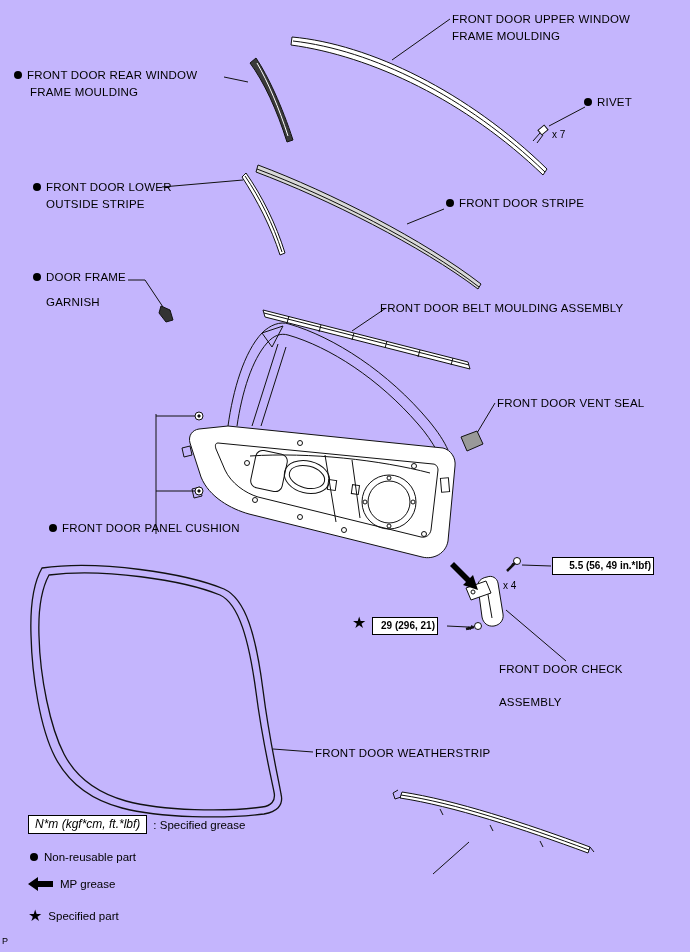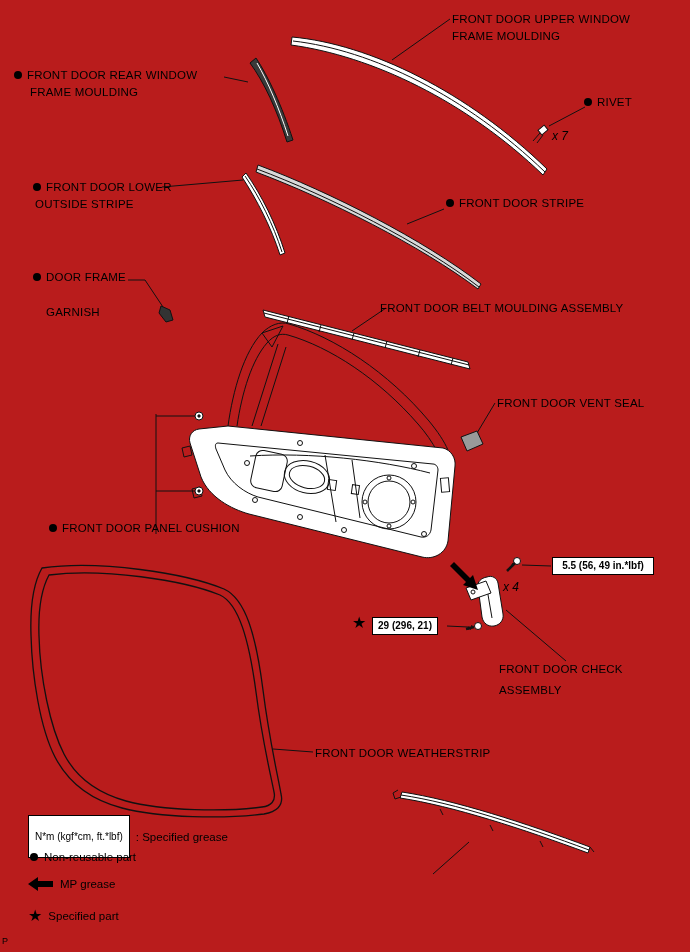--- a/index.html
+++ b/index.html
@@ -1,33 +1,33 @@
 <!DOCTYPE html>
 <html><head>
 <meta charset="utf-8">
 <style>
   html,body{margin:0;padding:0;background:#fff;}
   #stage{
-    position:relative;width:690px;height:952px;background:#b91c1c;
+    position:relative;width:690px;height:952px;background:#c4b5fd;
     font-family:"Liberation Sans",sans-serif;color:#000;overflow:hidden;
   }
   #art{position:absolute;left:0;top:0;}
   .lbl{position:absolute;font-size:11.5px;line-height:13px;white-space:nowrap;letter-spacing:.2px;}
   .bullet{display:inline-block;width:8px;height:8px;background:#000;border-radius:50%;margin-right:5px;}
   .star{font-size:16px;line-height:12px;display:inline-block;}
   .box{
     position:absolute;border:1.4px solid #000;background:#fff;box-sizing:border-box;
-    font-size:10px;font-weight:bold;line-height:12px;text-align:center;padding:2px 2px;white-space:nowrap;
+    font-size:10px;font-weight:bold;line-height:12px;text-align:right;padding:2px 2px;white-space:nowrap;
   }
   .legendbox{
     display:inline-block;border:1.4px solid #000;background:#fff;box-sizing:border-box;
-    font-size:10px;font-weight:normal;line-height:13px;padding:14px 6px;white-space:nowrap;
+    font-size:12px;font-weight:normal;line-height:13px;padding:2px 6px;white-space:nowrap;font-style:italic;
   }
   .legend-row{position:absolute;display:flex;align-items:center;gap:6px;font-size:11.5px;white-space:nowrap;}
-  .qty{position:absolute;font-size:12px;white-space:nowrap;font-style:italic;}
+  .qty{position:absolute;font-size:10px;white-space:nowrap;}
   .corner{position:absolute;font-size:9px;}
 </style>
 </head>
 <body>
 
 <div id="stage">
 
   <svg id="art" width="690" height="952" viewBox="0 0 690 952">
     <g stroke="#111" stroke-width="1" fill="none">
 
@@ -189,49 +189,49 @@
     <div style="margin-top:4px;margin-left:16px">FRAME MOULDING</div>
   </div>
 
   <div class="lbl" style="left:584px;top:96px">
     <span class="bullet"></span><span>RIVET</span>
   </div>
   <div class="qty" style="left:552px;top:129px">x 7</div>
 
   <div class="lbl" style="left:33px;top:181px">
     <div><span class="bullet"></span><span>FRONT DOOR LOWER</span></div>
-    <div style="margin-top:4px;margin-left:2px">OUTSIDE STRIPE</div>
+    <div style="margin-top:4px;margin-left:13px">OUTSIDE STRIPE</div>
   </div>
 
   <div class="lbl" style="left:446px;top:197px">
     <span class="bullet"></span><span>FRONT DOOR STRIPE</span>
   </div>
 
   <div class="lbl" style="left:33px;top:271px">
     <div><span class="bullet"></span><span>DOOR FRAME</span></div>
-    <div style="margin-top:22px;margin-left:13px">GARNISH</div>
+    <div style="margin-top:12px;margin-left:13px">GARNISH</div>
   </div>
 
   <div class="lbl" style="left:380px;top:302px">FRONT DOOR BELT MOULDING ASSEMBLY</div>
 
   <div class="lbl" style="left:497px;top:397px">FRONT DOOR VENT SEAL</div>
 
   <div class="lbl" style="left:49px;top:522px">
     <span class="bullet"></span><span>FRONT DOOR PANEL CUSHION</span>
   </div>
 
   <div class="box" style="left:552px;top:557px;width:102px">5.5 (56, 49 in.*lbf)</div>
   <div class="qty" style="left:503px;top:580px">x 4</div>
 
   <div class="lbl" style="left:352px;top:617px"><span class="star">★</span></div>
   <div class="box" style="left:372px;top:617px;width:66px">29 (296, 21)</div>
 
   <div class="lbl" style="left:499px;top:663px">
     <div>FRONT DOOR CHECK</div>
-    <div style="margin-top:8px">ASSEMBLY</div>
+    <div style="margin-top:20px">ASSEMBLY</div>
   </div>
 
   <div class="lbl" style="left:315px;top:747px">FRONT DOOR WEATHERSTRIP</div>
 
 
   <div class="legend-row" style="left:28px;top:815px">
     <span class="legendbox">N*m (kgf*cm, ft.*lbf)</span>
     <span>: Specified grease</span>
   </div>
 

